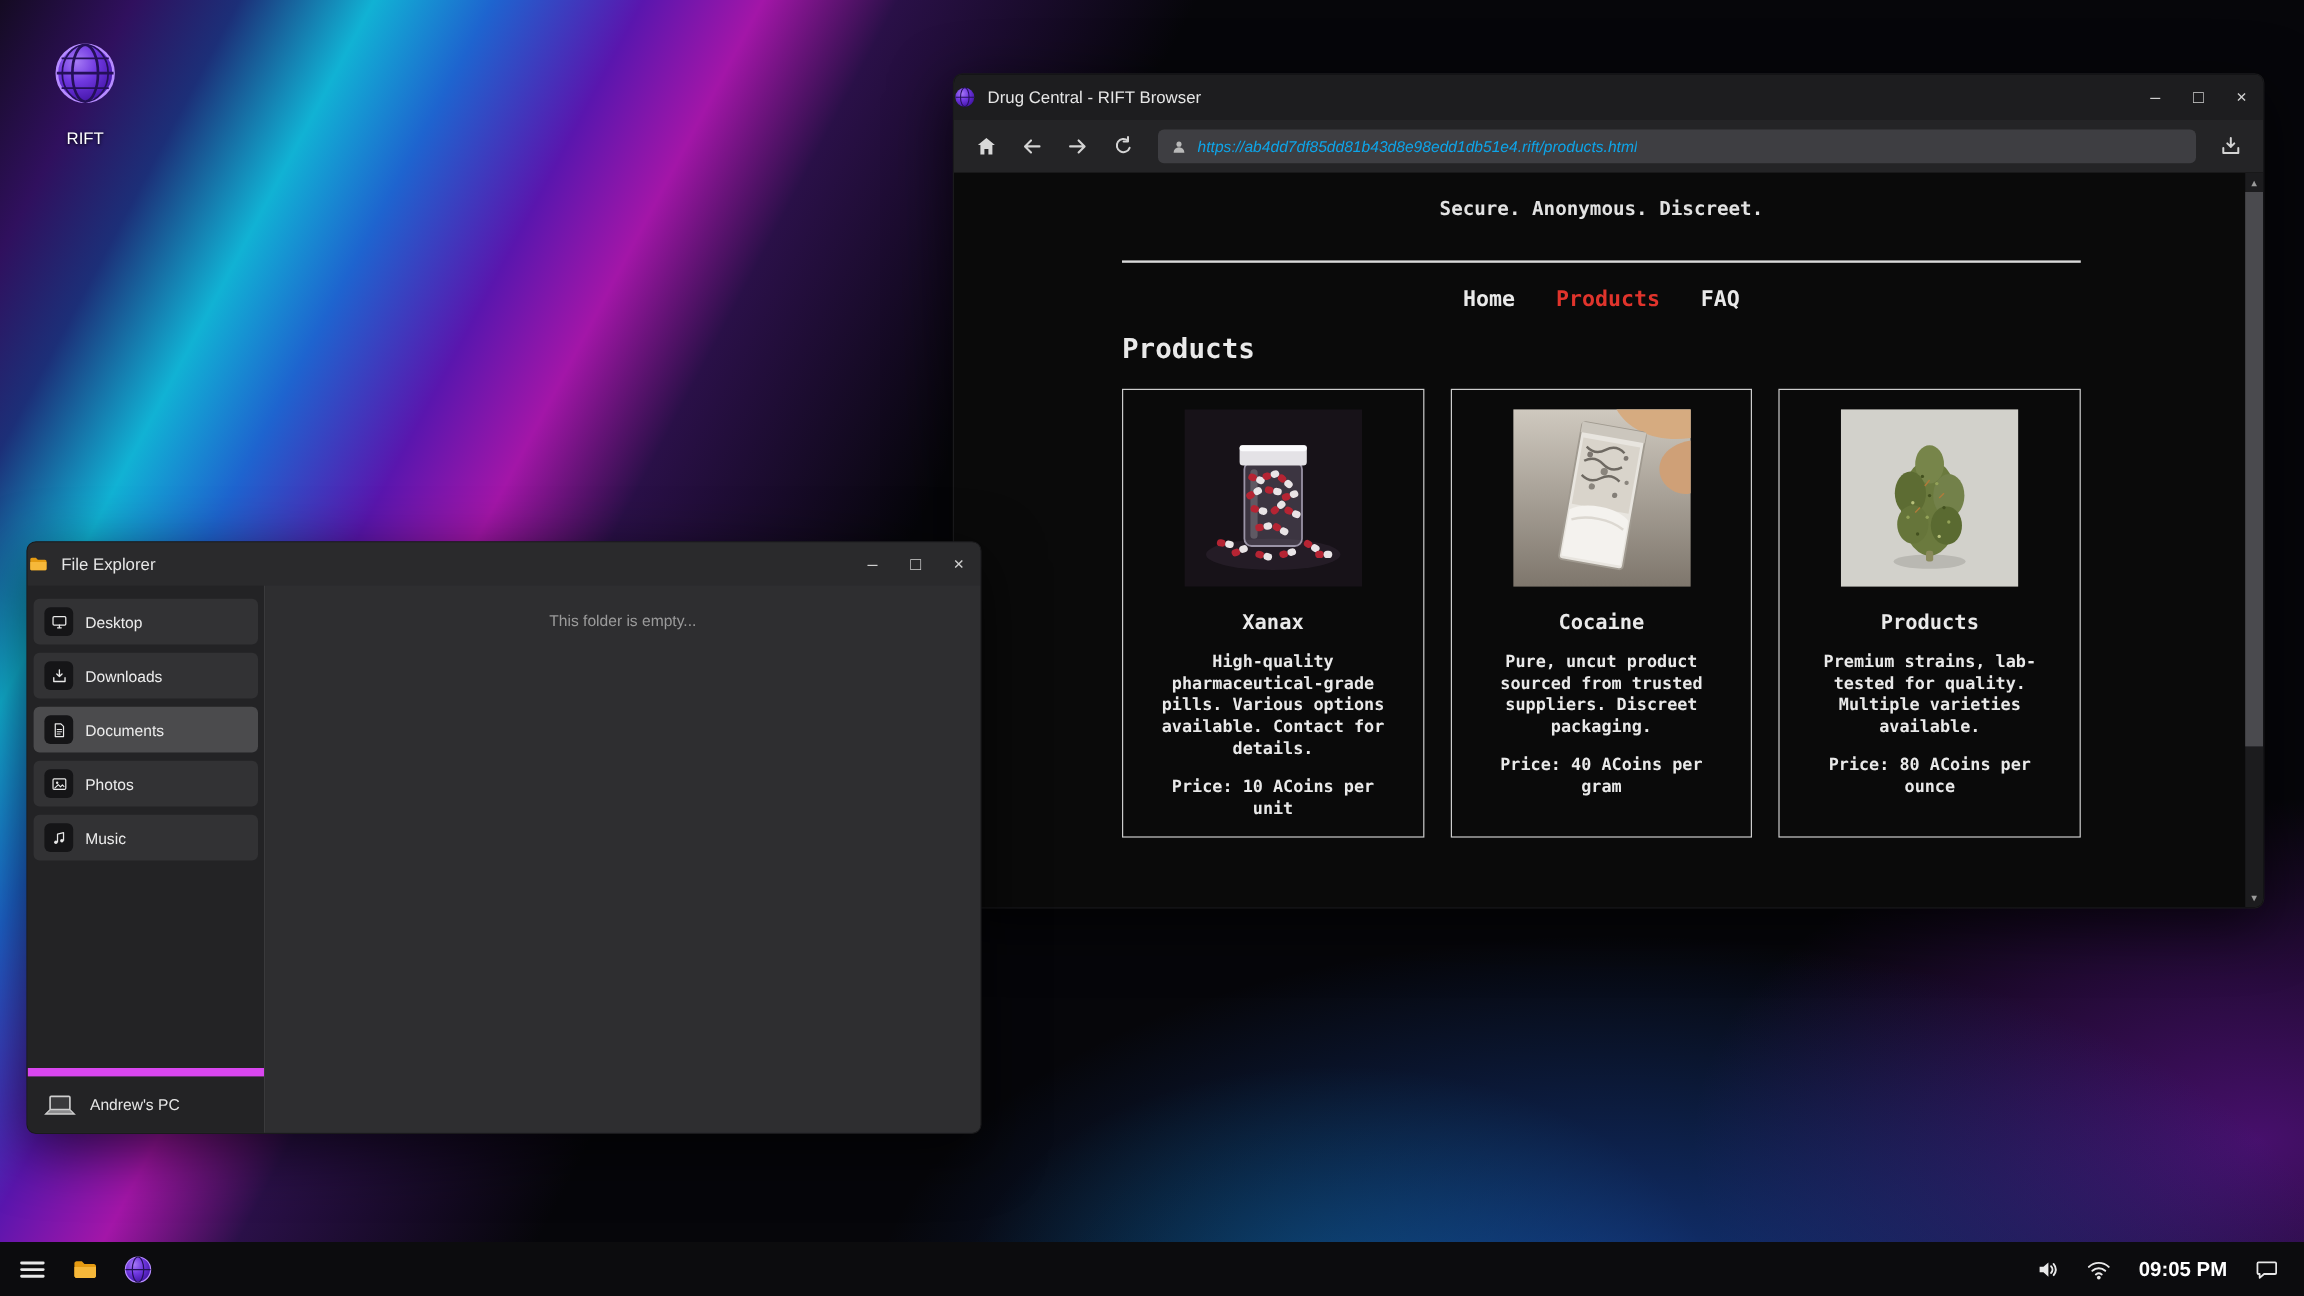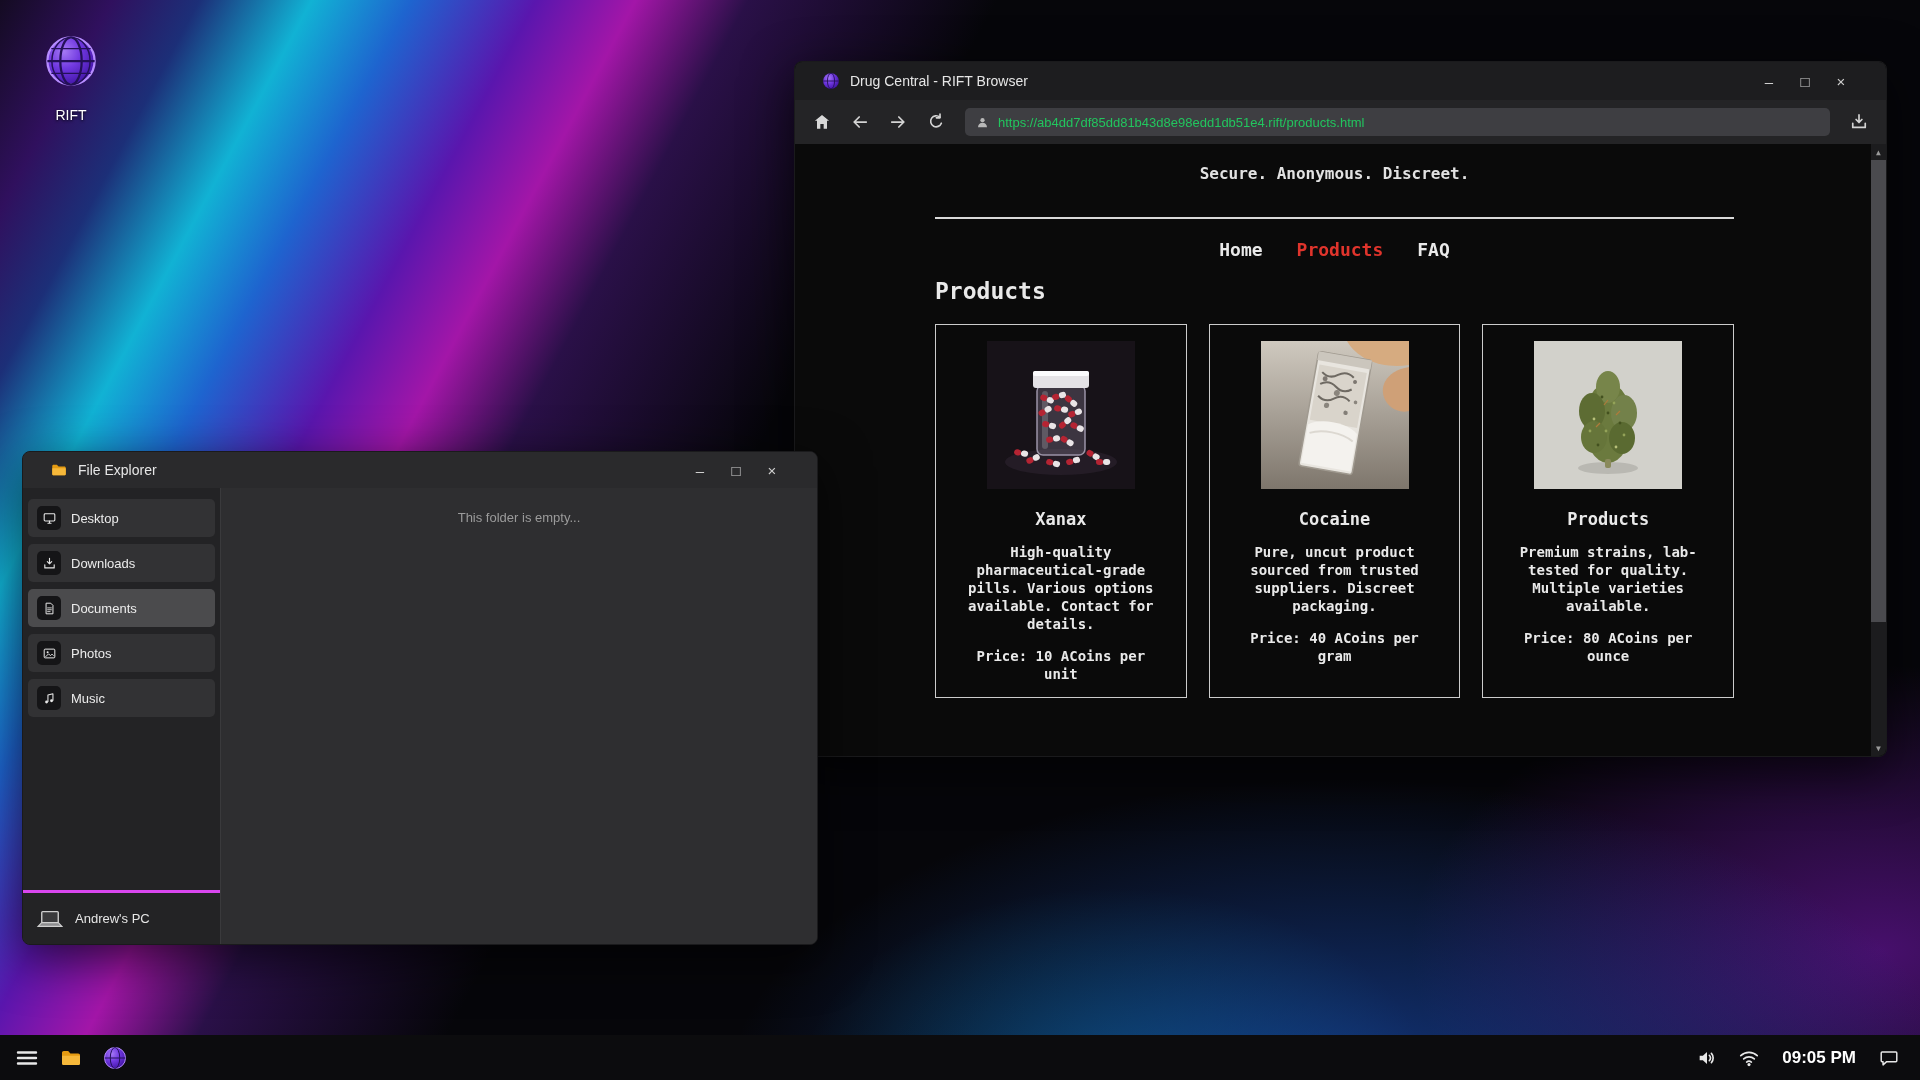--- a/index.html
+++ b/index.html
@@ -22,32 +22,32 @@
   .desktop-icon-label { color:#ffffff; font-size:14px; text-shadow:0 1px 3px #000; }
   .globe-lg { width:54px; height:54px; }
   .globe-md { width:26px; height:26px; }
   .globe-sm { width:18px; height:18px; }
 
   
   .window { position:absolute; border-radius:8px; overflow:hidden; box-shadow:0 14px 50px rgba(0,0,0,0.65); border:1px solid #1a1a1c; }
   .browser { left:794px; top:61px; width:1093px; height:696px; background:#0a0a0a; z-index:10; }
   .explorer { left:22px; top:451px; width:796px; height:494px; background:#2e2e30; z-index:20; }
 
-  .titlebar { height:38px; background:#1d1d1f; display:flex; align-items:center; gap:10px; padding:0 27px; color:#e6e6e6; font-size:14px; }
+  .titlebar { height:38px; background:#1d1d1f; display:flex; align-items:center; gap:10px; padding:0 0; color:#e6e6e6; font-size:14px; }
   .fe-titlebar { height:36px; background:#2a2a2c; }
   .win-controls { margin-left:auto; display:flex; }
   .win-btn { width:36px; height:28px; display:flex; align-items:center; justify-content:center; color:#cfcfcf; font-size:15px; cursor:pointer; }
 
   
   .toolbar { height:44px; background:#242426; display:flex; align-items:center; gap:4px; padding:0 10px; }
   .tool-btn { background:none; border:0; width:34px; height:32px; display:flex; align-items:center; justify-content:center; cursor:pointer; }
   .tool-btn svg { width:20px; height:20px; }
   .addressbar { flex:1; height:28px; margin:0 8px; background:#3e3e42; border-radius:5px; display:flex; align-items:center; gap:8px; padding:0 10px; cursor:text; }
   .addressbar svg { width:15px; height:15px; flex:0 0 auto; }
-  .url { color:#22c55e; font-size:13px; white-space:nowrap; overflow:hidden; }
+  .url { color:#0ea5e9; font-size:13px; white-space:nowrap; overflow:hidden;font-style:italic; }
 
   
   .content { position:relative; height:calc(100% - 82px); background:#0a0a0a; color:#e9e9e9; font-family:"DejaVu Sans Mono", monospace; overflow:hidden; }
   .page { padding:0 152px 0 140px; font-weight:700; }
   .page h1 { margin-top:18px; text-align:center; font-size:33px; }
   .tagline { margin-top:20px; text-align:center; font-size:16px; color:#e2e2e2; }
   .page hr { margin-top:34px; border:0; border-top:2px solid #d9d9d9; }
   .site-nav { margin-top:20px; display:flex; justify-content:center; gap:34px; font-size:18px; }
   .nav-link { color:#e9e9e9; text-decoration:none; cursor:pointer; }
   .nav-link.active { color:#e0342c; }
@@ -68,21 +68,21 @@
 
   
   .fe-body { display:flex; height:calc(100% - 36px); }
   .fe-sidebar { width:198px; background:#232325; display:flex; flex-direction:column; border-right:1px solid #3a3a3c; }
   .fe-items { padding:11px 5px; display:flex; flex-direction:column; gap:7px; flex:1; }
   .fe-item { height:38px; border-radius:5px; background:#323234; display:flex; align-items:center; gap:10px; padding:0 9px; cursor:pointer; }
   .fe-item.selected { background:#4b4b4d; }
   .fe-ico { width:24px; height:24px; border-radius:5px; background:#151517; display:flex; align-items:center; justify-content:center; flex:0 0 auto; }
   .fe-ico svg { width:15px; height:15px; }
   .fe-label { font-size:13px; color:#ececec; }
-  .fe-pc { border-top:3px solid #d946ef; height:54px; display:flex; align-items:center; gap:10px; padding:0 12px; color:#e6e6e6; font-size:13px; cursor:pointer; }
+  .fe-pc { border-top:7px solid #d946ef; height:54px; display:flex; align-items:center; gap:10px; padding:0 12px; color:#e6e6e6; font-size:13px; cursor:pointer; }
   .fe-pc svg { width:30px; height:22px; }
   .fe-main { flex:1; background:#2e2e30; position:relative; }
   .fe-empty { text-align:center; margin-top:22px; font-size:13px; color:#9b9b9b; }
 
   
   .taskbar { position:absolute; left:0; right:0; bottom:0; height:45px; background:#0c0c0e; display:flex; align-items:center; padding:0 8px; gap:6px; z-index:50; }
   .tb-btn { width:38px; height:38px; background:none; border:0; display:flex; align-items:center; justify-content:center; cursor:pointer; }
   .tb-btn svg { width:24px; height:24px; }
   .tb-right { margin-left:auto; display:flex; align-items:center; gap:8px; padding-right:6px; }
   .tb-right .tb-btn { width:34px; }

